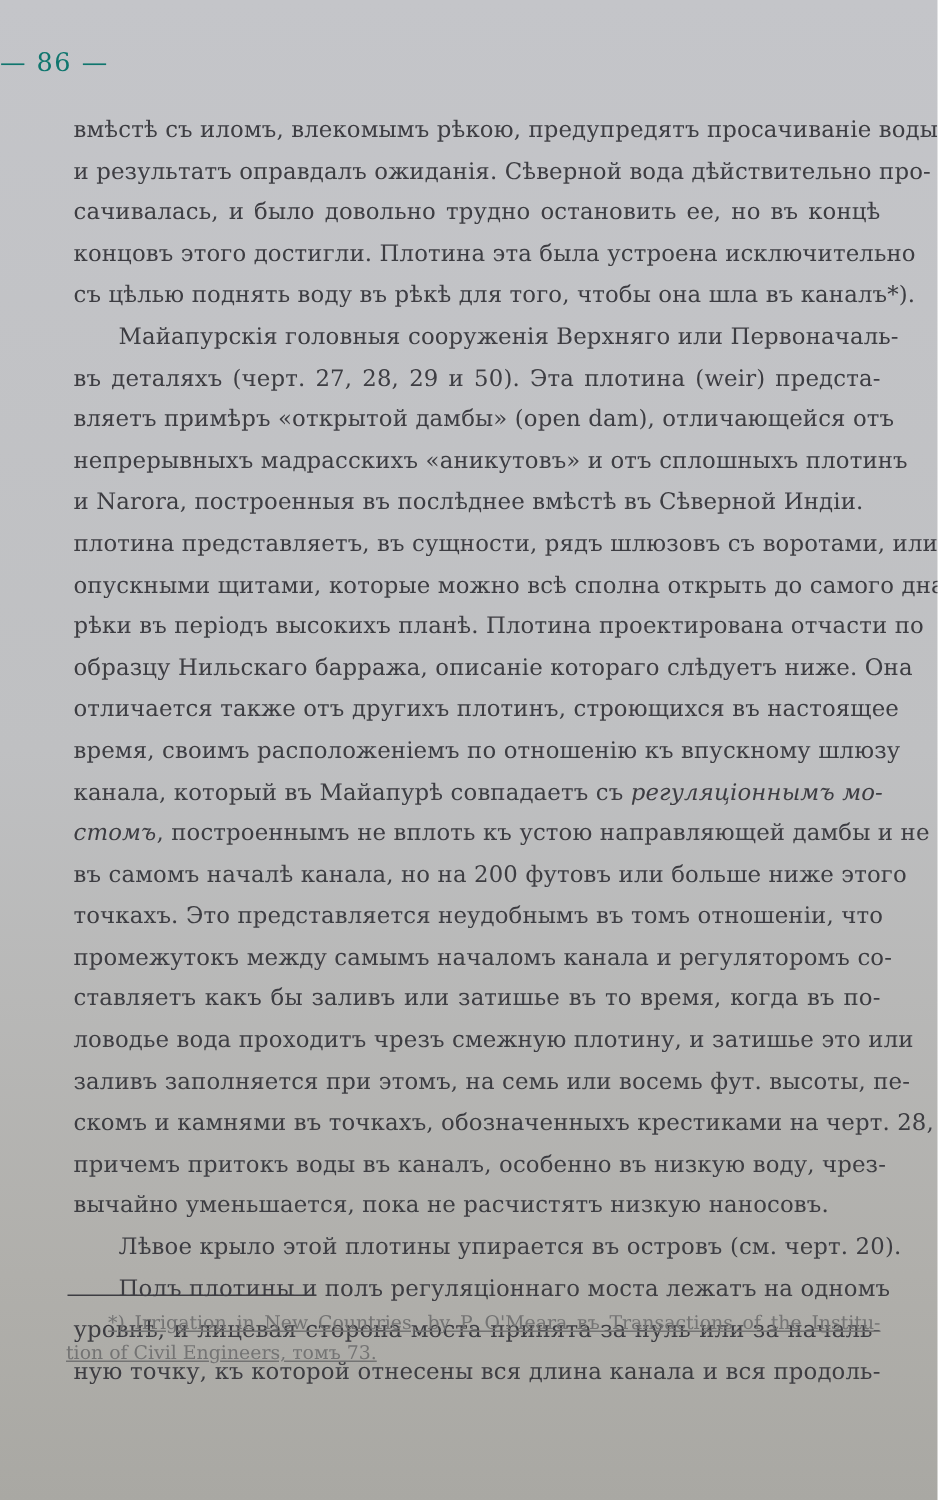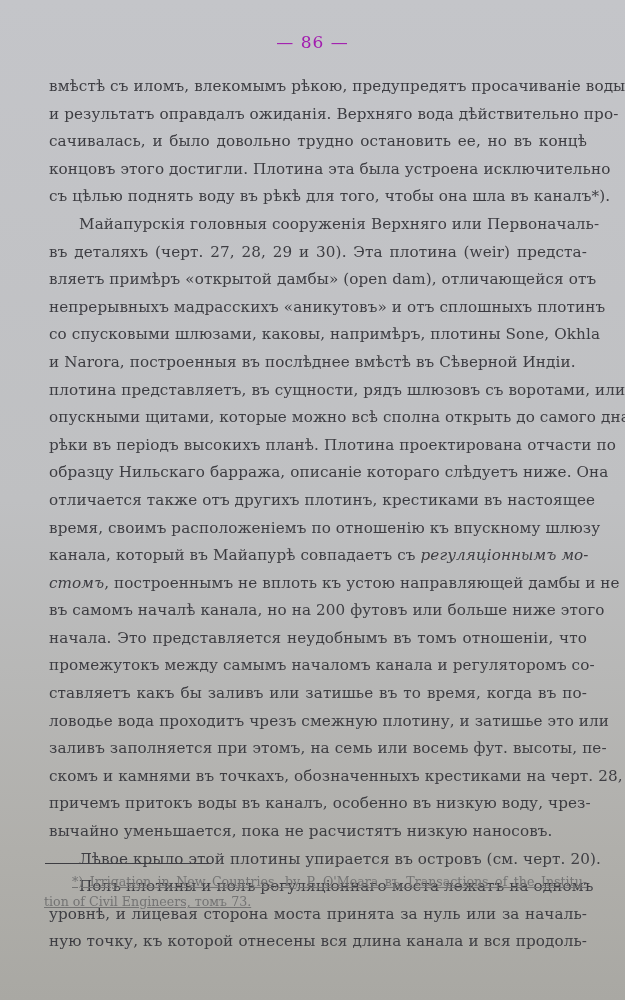--- a/index.html
+++ b/index.html
@@ -20,24 +20,24 @@
       left: 0;
       top: 0;
       width: 625px;
       height: 1000px;
     }
     .page-number {
       position: absolute;
       top: 32px;
       left: 0;
       width: 625px;
-      text-align: center;
+      text-align: left;
       font-size: 17px;
       letter-spacing: 1px;
-      color: #a21caf;
+      color: #0f766e;
     }
     .body-text {
       position: absolute;
       left: 49px;
       top: 73px;
       width: 538px;
       font-size: 15.2px;
       line-height: 27.6px;
       letter-spacing: 0.1px;
     }
@@ -84,40 +84,39 @@
   </style>
 </head>
 <body>
 
 <div class="page">
 
   <div class="page-number">— 86 —</div>
 
   <div class="body-text">
     <span class="line">вмѣстѣ съ иломъ, влекомымъ рѣкою, предупредятъ просачиваніе воды,</span>
-    <span class="line">и результатъ оправдалъ ожиданія. Верхняго вода дѣйствительно про-</span>
+    <span class="line">и результатъ оправдалъ ожиданія. Сѣверной вода дѣйствительно про-</span>
     <span class="line">сачивалась, и было довольно трудно остановить ее, но въ концѣ</span>
     <span class="line">концовъ этого достигли. Плотина эта была устроена исключительно</span>
     <span class="line last">съ цѣлью поднять воду въ рѣкѣ для того, чтобы она шла въ каналъ*).</span>
     <span class="line indent">Майапурскія головныя сооруженія Верхняго или Первоначаль-</span>
-    <span class="line">въ деталяхъ (черт. 27, 28, 29 и 30). Эта плотина (weir) предста-</span>
+    <span class="line">въ деталяхъ (черт. 27, 28, 29 и 50). Эта плотина (weir) предста-</span>
     <span class="line">вляетъ примѣръ «открытой дамбы» (open dam), отличающейся отъ</span>
     <span class="line">непрерывныхъ мадрасскихъ «аникутовъ» и отъ сплошныхъ плотинъ</span>
-    <span class="line">со спусковыми шлюзами, каковы, напримѣръ, плотины Sone, Okhla</span>
     <span class="line last">и Narora, построенныя въ послѣднее вмѣстѣ въ Сѣверной Индіи.</span>
     <span class="line">плотина представляетъ, въ сущности, рядъ шлюзовъ съ воротами, или</span>
     <span class="line">опускными щитами, которые можно всѣ сполна открыть до самого дна</span>
     <span class="line">рѣки въ періодъ высокихъ планѣ. Плотина проектирована отчасти по</span>
     <span class="line">образцу Нильскаго барража, описаніе котораго слѣдуетъ ниже. Она</span>
-    <span class="line">отличается также отъ другихъ плотинъ, крестиками въ настоящее</span>
+    <span class="line">отличается также отъ другихъ плотинъ, строющихся въ настоящее</span>
     <span class="line">время, своимъ расположеніемъ по отношенію къ впускному шлюзу</span>
     <span class="line"><span>канала, который въ Майапурѣ совпадаетъ съ </span><em>регуляціоннымъ мо-</em><span></span></span>
     <span class="line"><span></span><em>стомъ</em><span>, построеннымъ не вплоть къ устою направляющей дамбы и не</span></span>
     <span class="line">въ самомъ началѣ канала, но на 200 футовъ или больше ниже этого</span>
-    <span class="line">начала. Это представляется неудобнымъ въ томъ отношеніи, что</span>
+    <span class="line">точкахъ. Это представляется неудобнымъ въ томъ отношеніи, что</span>
     <span class="line">промежутокъ между самымъ началомъ канала и регуляторомъ со-</span>
     <span class="line">ставляетъ какъ бы заливъ или затишье въ то время, когда въ по-</span>
     <span class="line">ловодье вода проходитъ чрезъ смежную плотину, и затишье это или</span>
     <span class="line">заливъ заполняется при этомъ, на семь или восемь фут. высоты, пе-</span>
     <span class="line">скомъ и камнями въ точкахъ, обозначенныхъ крестиками на черт. 28,</span>
     <span class="line">причемъ притокъ воды въ каналъ, особенно въ низкую воду, чрез-</span>
     <span class="line last">вычайно уменьшается, пока не расчистятъ низкую наносовъ.</span>
     <span class="line indent last">Лѣвое крыло этой плотины упирается въ островъ (см. черт. 20).</span>
     <span class="line indent">Полъ плотины и полъ регуляціоннаго моста лежатъ на одномъ</span>
     <span class="line">уровнѣ, и лицевая сторона моста принята за нуль или за началь-</span>

